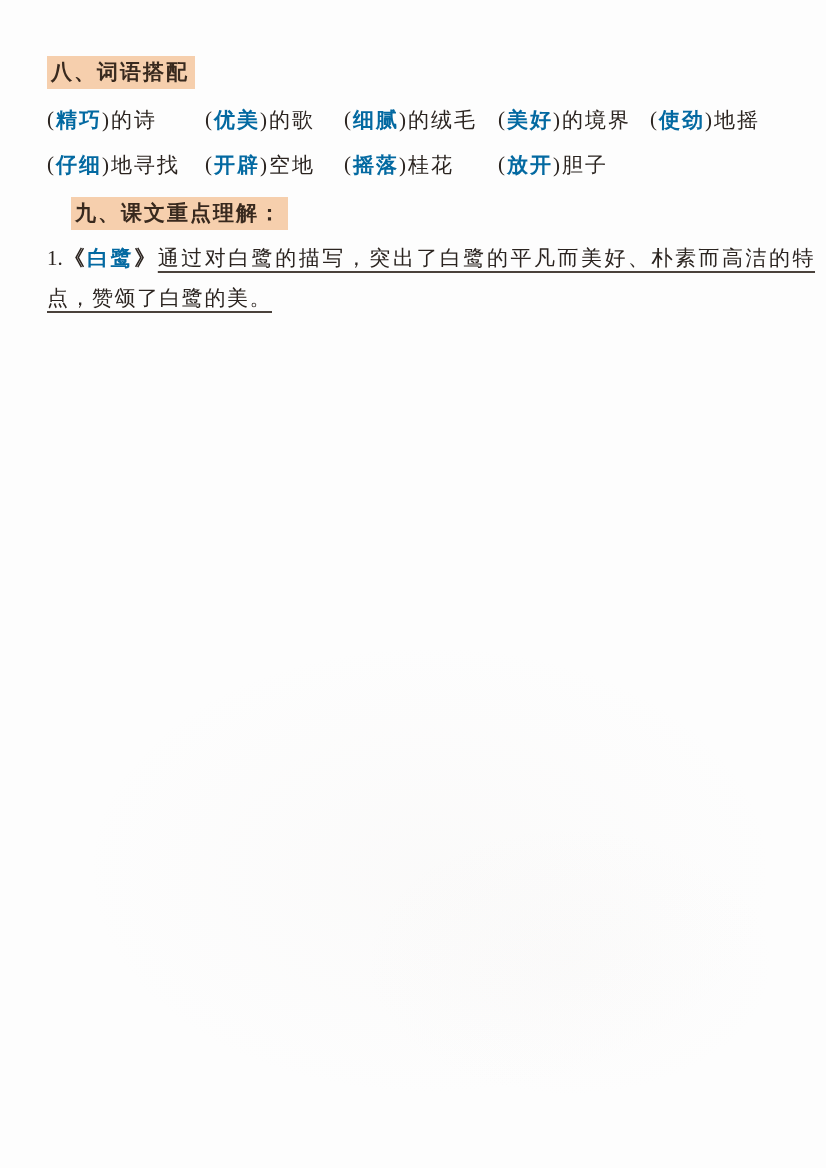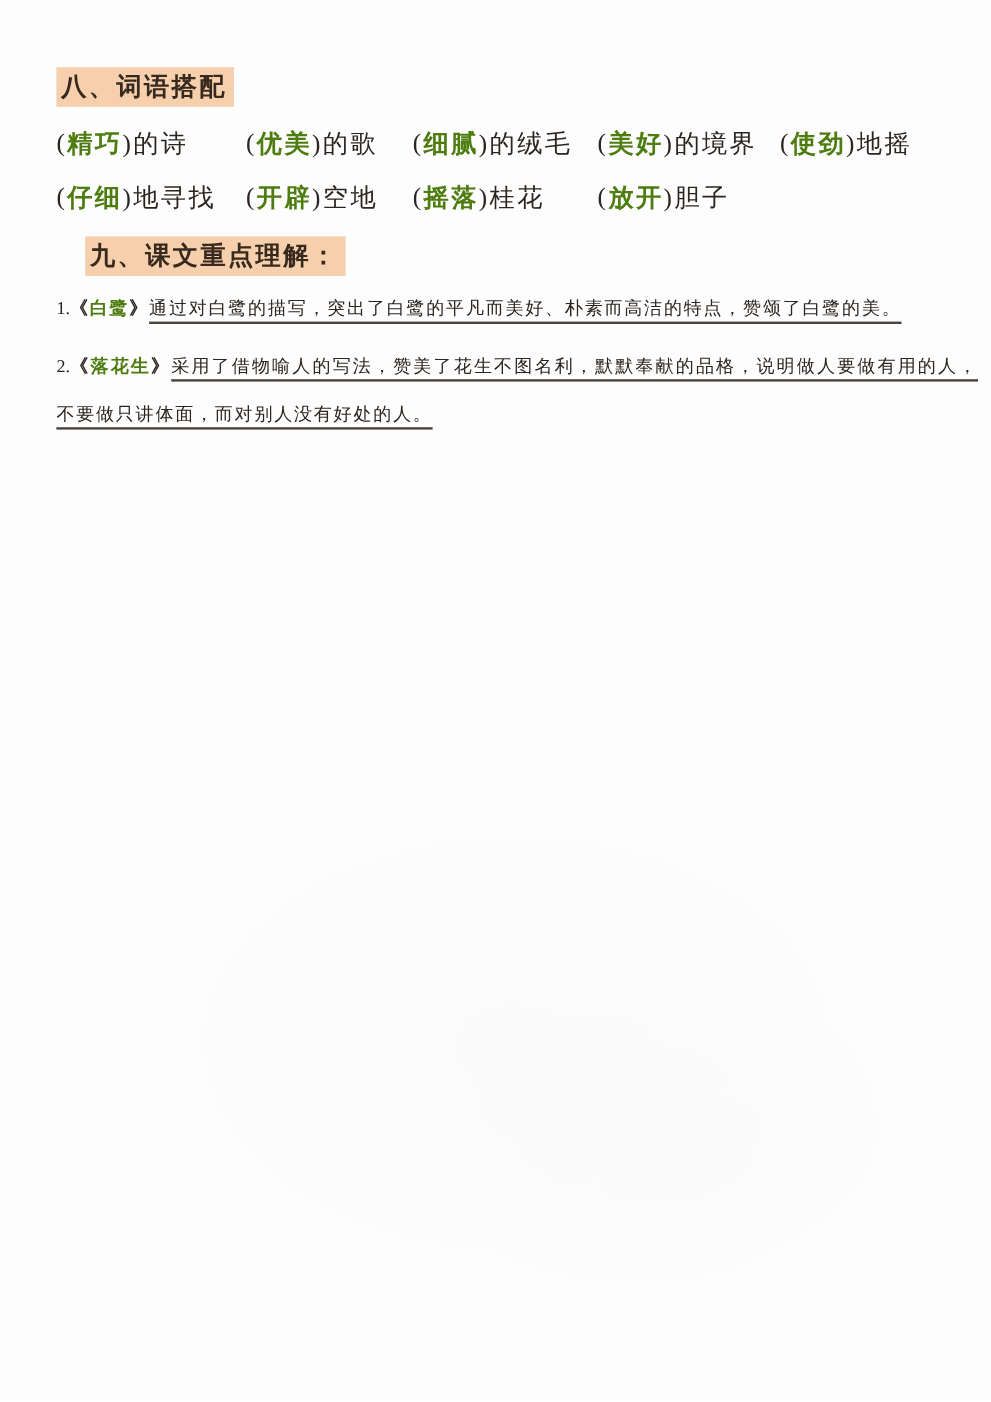--- a/index.html
+++ b/index.html
@@ -35,24 +35,24 @@
     font-size: 21px;
     letter-spacing: 2px;
     margin-top: 8px;
   }
   .word-item {
     height: 45px;
     display: flex;
     align-items: center;
     white-space: nowrap;
   }
-  .red { color: #4d7c0f; font-weight: 600; }
+  .red { color: #0369a1; font-weight: 600; }
   .h9 { margin-top: 10px; margin-bottom: 2px; padding-left: 24px; }
   .para {
-    font-size: 15px;
+    font-size: 21px;
     line-height: 40px;
     letter-spacing: 1.5px;
     margin: 8px 0 8px 0;
     text-align: justify;
     text-justify: inter-character;
   }
   .para .num { letter-spacing: 0; }
   .para .bracket { font-weight: 600; }
   .para .title { font-weight: 700; }
   .para .u {
@@ -129,19 +129,18 @@
         <span>)胆子</span>
       </span>
   </div>
 
   <div class="section-heading h9">
     <span class="hl">九、课文重点理解：</span>
   </div>
 
   <p class="para"><span class="num">1.</span><span class="bracket">《</span><span class="red title">白鹭</span><span class="bracket">》</span><span class="u">通过对白鹭的描写，突出了白鹭的平凡而美好、朴素而高洁的特点，赞颂了白鹭的美。</span></p>
 
-  <p class="para"><span class="num">2.</span><span class="bracket">《</span><span class="red title">落花生</span><span class="bracket">》</span><span class="u">采用了借物喻人的写法，赞美了花生不图名利，默默奉献的品格，说明做人要做有用的人，不要做只讲体面，而对别人没有好处的人。</span></p>
 
 
 
   <div class="watermark"></div>
 
 </div>
 
 </body></html>

